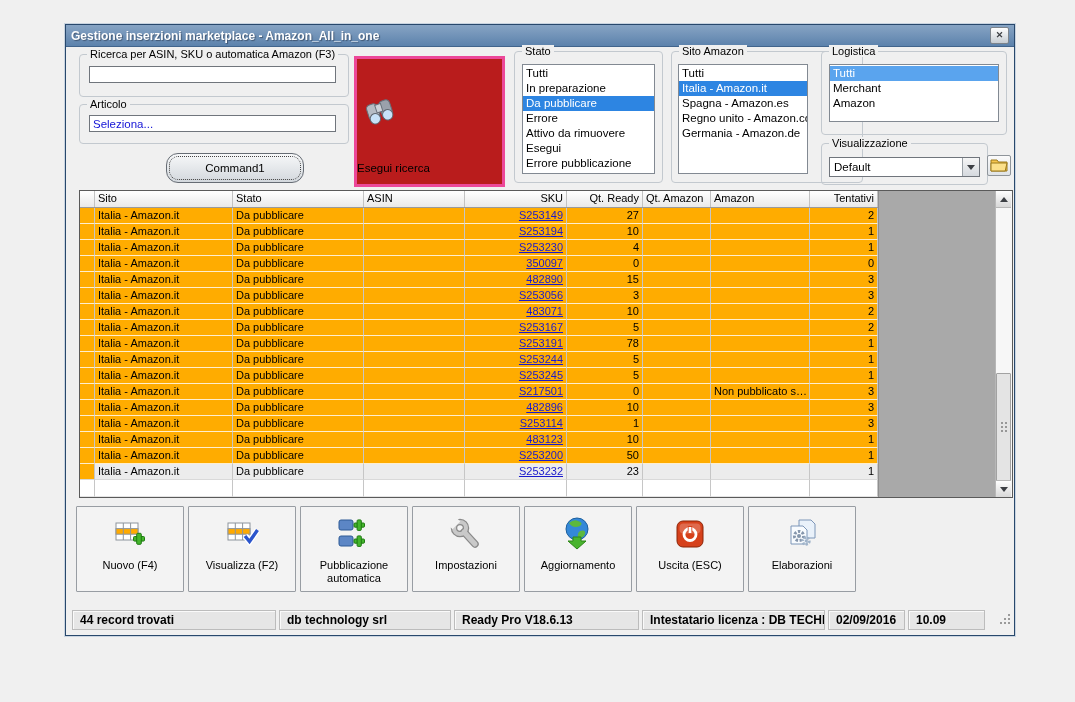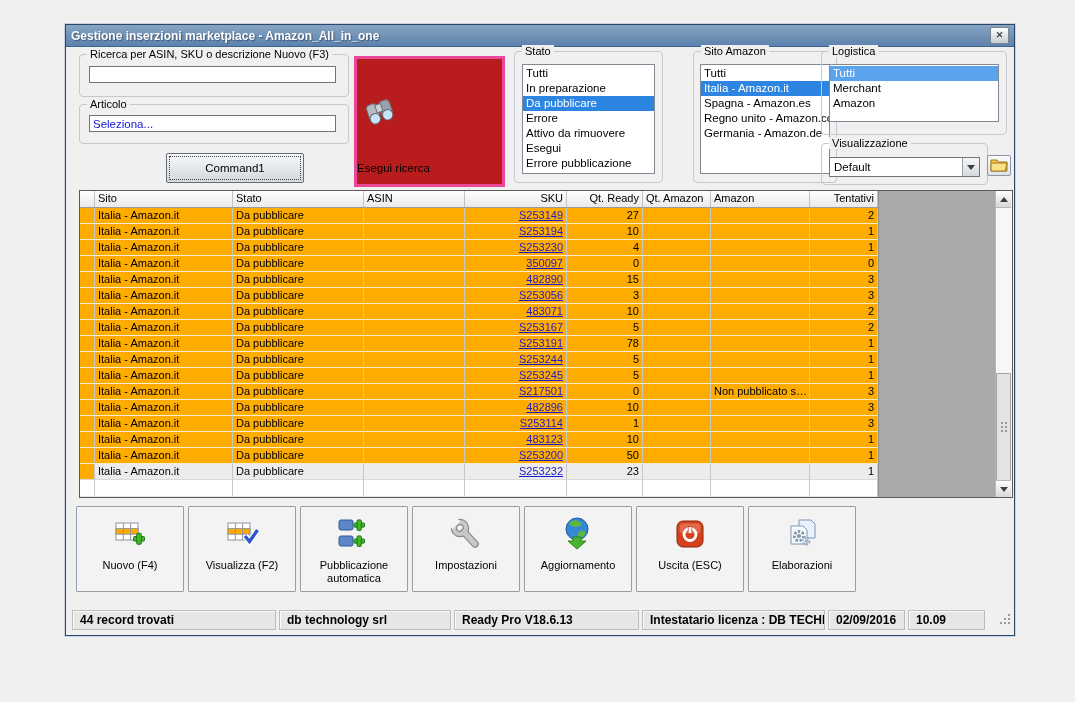--- a/index.html
+++ b/index.html
@@ -29,21 +29,21 @@
   .groupbox{position:absolute;border:1px solid #c3c9cf;border-radius:4px;}
   .groupbox>.glabel{position:absolute;top:-7px;left:7px;background:#f0f0f0;padding:0 3px;white-space:nowrap;}
   .txt-input{
     position:absolute;background:#fff;border:1px solid #70757c;box-sizing:border-box;
     font-family:"Liberation Sans",sans-serif;font-size:11.5px;padding:0 3px;outline:none;
   }
   .blue-text{color:#1414d6;}
   
   .cmd-btn{
     position:absolute;left:100px;top:128px;width:138px;height:30px;
-    background:linear-gradient(#f7f8f9,#d3d8dd);border:1px solid #666c74;border-radius:2px;
+    background:linear-gradient(#f7f8f9,#d3d8dd);border:1px solid #666c74;border-radius:12px;
     outline:1px dotted #444;outline-offset:-4px;
     font-family:"Liberation Sans",sans-serif;font-size:11.5px;text-align:center;
   }
   
   .search-panel{
     position:absolute;left:288px;top:31px;width:145px;height:125px;
     background:#b91c1c;border:3px solid #ec4899;text-align:left;
   }
   .search-panel .icon-wrap{margin-top:34px;}
   .search-panel .sp-label{position:absolute;left:0;right:0;bottom:10px;font-size:11.5px;}
@@ -122,21 +122,21 @@
 <body>
 
 <div id="window">
 
   <div class="titlebar">
     <span class="title">Gestione inserzioni marketplace - Amazon_All_in_one</span>
     <span class="close-btn">✕</span>
   </div>
 
   <div class="groupbox" style="left:13px;top:29px;width:268px;height:41px;">
-    <span class="glabel">Ricerca per ASIN, SKU o descrizione Nuovo (F3)</span>
+    <span class="glabel">Ricerca per ASIN, SKU o automatica Amazon (F3)</span>
     <input class="txt-input" style="left: 9px; top: 11px; width: 247px; height: 17px;">
   </div>
 
   <div class="groupbox" style="left:13px;top:79px;width:268px;height:38px;">
     <span class="glabel">Articolo</span>
     <input class="txt-input blue-text" style="left: 9px; top: 10px; width: 247px; height: 17px;" value="Seleziona...">
   </div>
 
   <button class="cmd-btn">Command1</button>
 
@@ -161,21 +161,21 @@
         <div class="lb-item">Tutti</div>
         <div class="lb-item">In preparazione</div>
         <div class="lb-item sel">Da pubblicare</div>
         <div class="lb-item">Errore</div>
         <div class="lb-item">Attivo da rimuovere</div>
         <div class="lb-item">Esegui</div>
         <div class="lb-item">Errore pubblicazione</div>
       </div>
   </div>
 
-  <div class="groupbox" style="left:627px;top:26px;width:142px;height:130px;">
+  <div class="groupbox" style="left:605px;top:26px;width:142px;height:130px;padding-left:48px;">
     <span class="glabel">Sito Amazon</span>
     <div class="listbox" style="left:6px;top:12px;width:130px;height:110px;">
         <div class="lb-item">Tutti</div>
         <div class="lb-item sel">Italia - Amazon.it</div>
         <div class="lb-item">Spagna - Amazon.es</div>
         <div class="lb-item">Regno unito - Amazon.co.uk</div>
         <div class="lb-item">Germania - Amazon.de</div>
       </div>
   </div>
 

